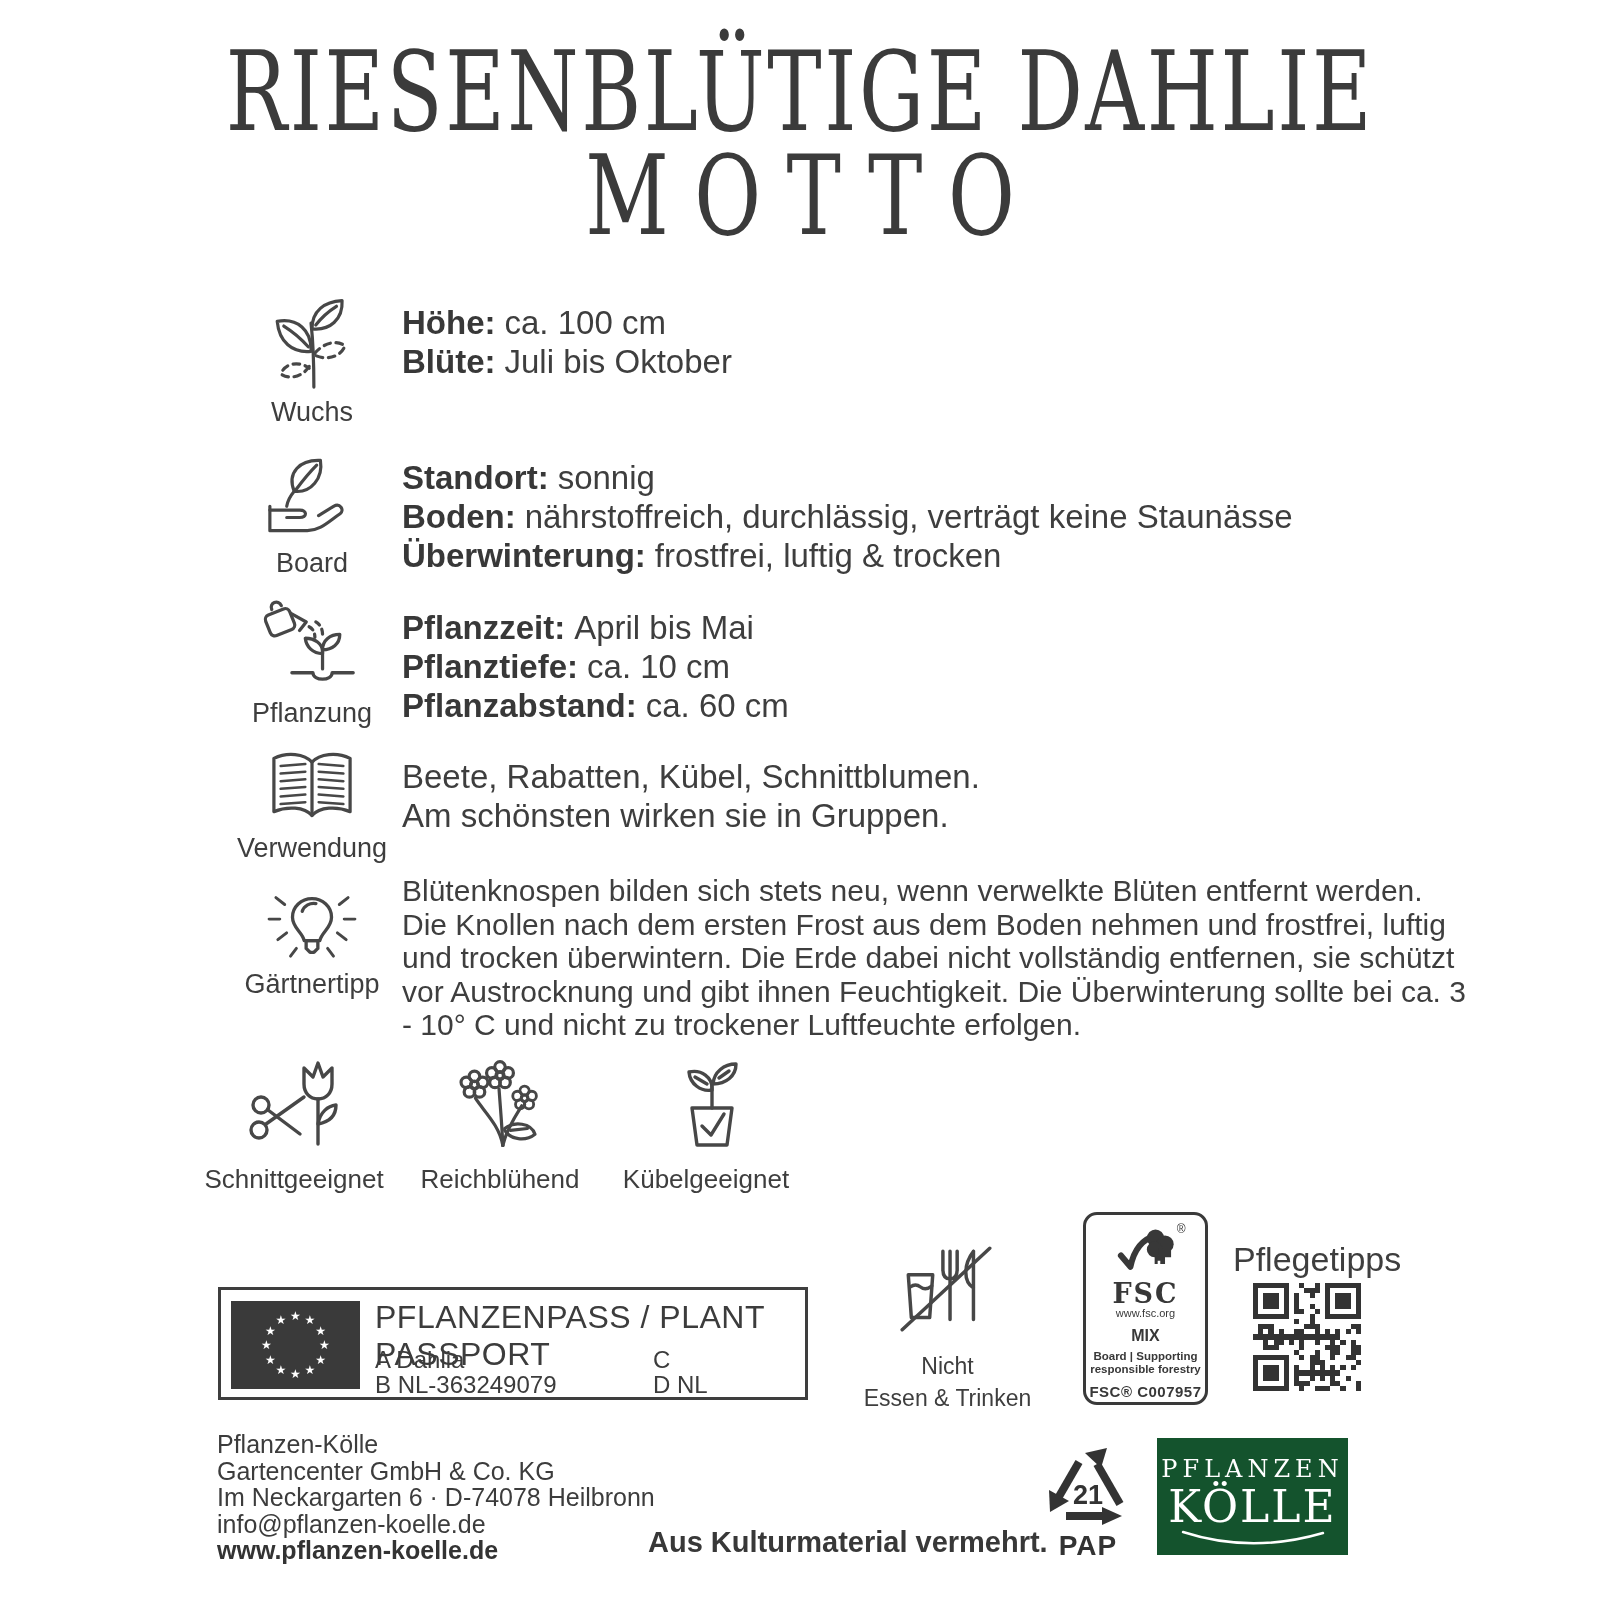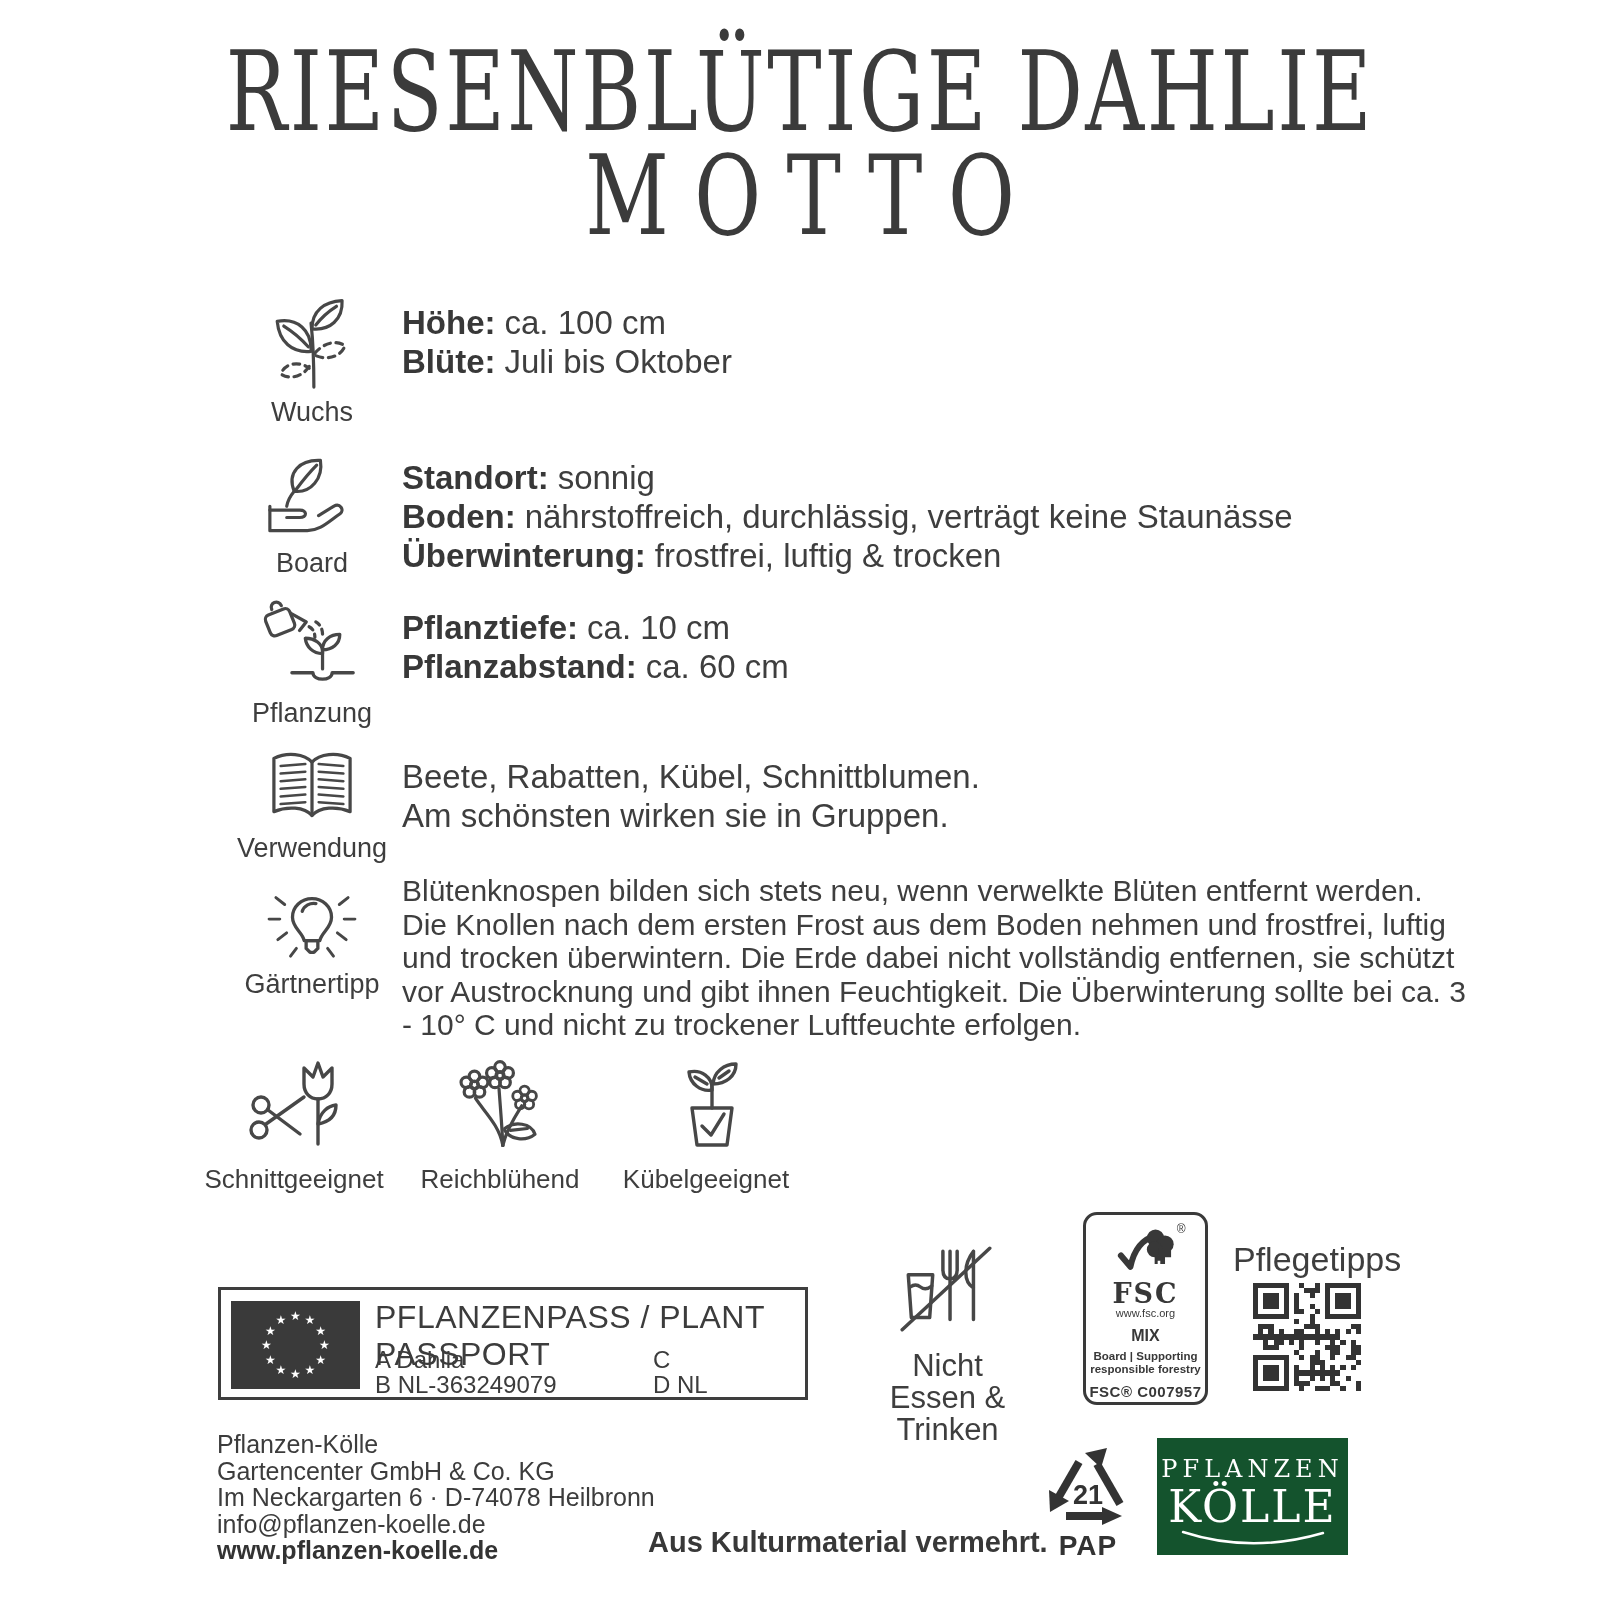--- a/index.html
+++ b/index.html
@@ -36,21 +36,21 @@
   .eu-star{position:absolute;color:#fff;font-size:12px;line-height:12px;width:12px;text-align:center}
   .pp-right{position:relative;flex:1;color:#3c3c3c}
   .pp-title{position:absolute;left:15px;top:9px;font-size:32px;letter-spacing:.5px}
   .pp-a{position:absolute;left:15px;top:56px;font-size:24px}
   .pp-b{position:absolute;left:15px;top:81px;font-size:24px}
   .pp-c{position:absolute;left:293px;top:56px;font-size:24px}
   .pp-d{position:absolute;left:293px;top:81px;font-size:24px}
 
   
   .nofood{position:absolute;left:855px;top:1236px;width:185px;text-align:center}
-  .nofood-label{font-size:31px;line-height:32px;margin-top:10px}
+  .nofood-label{font-size:23px;line-height:32px;margin-top:10px}
 
   
   .fsc{position:absolute;left:1083px;top:1212px;width:125px;height:193px;border:3px solid #3a3a3a;
     border-radius:14px;box-sizing:border-box;text-align:center;color:#383838;background:#fff}
   .fsc-treewrap{position:relative;width:64px;margin:9px auto 0}
   .fsc-reg{position:absolute;right:-8px;top:-2px;font-size:12px}
   .fsc-name{font-family:"DejaVu Serif", serif;font-weight:700;font-size:27px;line-height:27px;letter-spacing:2px}
   .fsc-url{font-size:11px;line-height:13px}
   .fsc-mix{font-size:16px;font-weight:700;margin-top:7px}
   .fsc-board{font-size:11.5px;font-weight:700;line-height:12.5px;margin-top:5px}
@@ -133,20 +133,21 @@
       <path d="M52 30 C56 32 58 36 58 41" stroke-dasharray="5 5"></path>
       <path d="M59 25 C64 28 66 33 66 38" stroke-dasharray="5 5"></path>
       <path d="M66 74 V56"></path>
       <path d="M66 58 C56 58 49 51 48 42 C58 42 66 48 66 56 Z"></path>
       <path d="M66 54 C66 44 74 38 84 38 C84 48 76 54 66 54 Z"></path>
       <path d="M34 78 H56 C56 87 76 87 76 78 H98"></path>
     </svg>
     <div class="icon-label">Pflanzung</div>
   </div>
   <div class="text-cell" style="padding-top:10px">
+    <div><span class="k">Pflanzzeit:</span><span>April bis Mai</span></div>
     <div><span class="k">Pflanztiefe:</span><span>ca. 10 cm</span></div>
     <div><span class="k">Pflanzabstand:</span><span>ca. 60 cm</span></div>
   </div>
 </div>
 
 <div class="section" style="top:745px">
   <div class="icon-cell">
     <svg class="ico" width="96" height="80" viewBox="0 0 100 84">
       <path d="M10 14 C24 7 42 9 50 18 C58 9 76 7 90 14 V70 C76 64 58 65 50 74 C42 65 24 64 10 70 Z"></path>
       <path d="M50 18 V74"></path>

